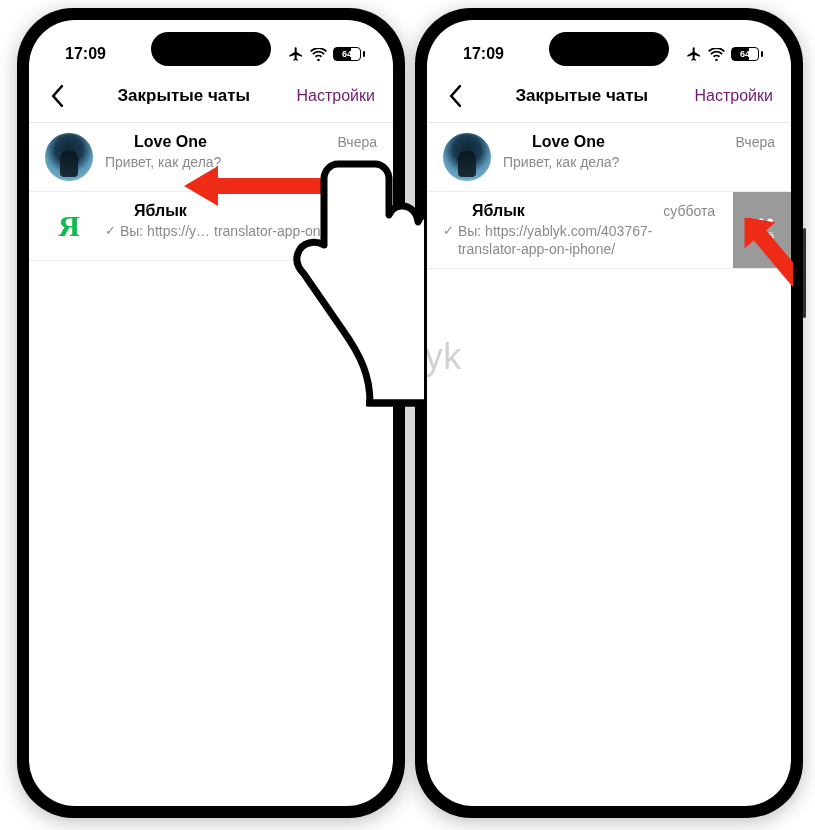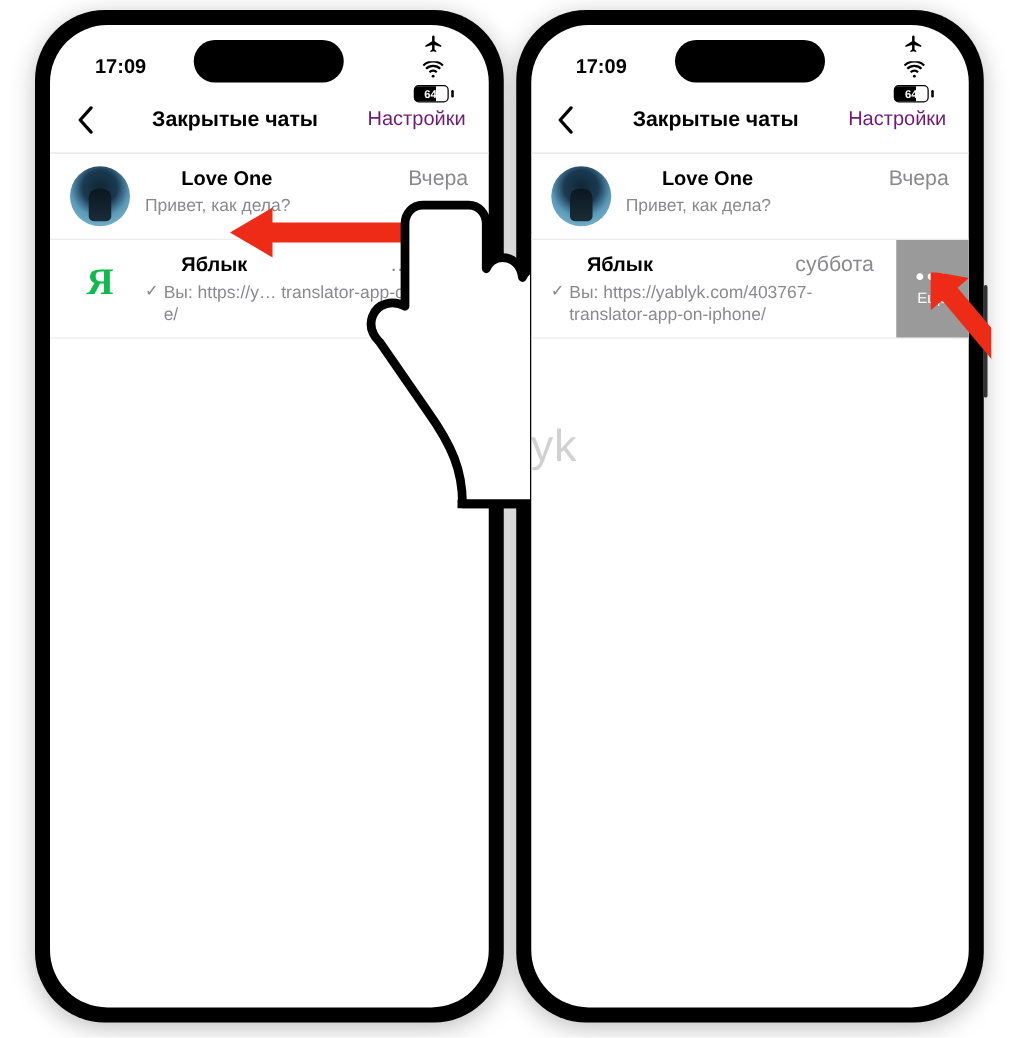--- a/index.html
+++ b/index.html
@@ -7,22 +7,22 @@
     font-family: -apple-system, BlinkMacSystemFont, "Segoe UI", Helvetica, Arial, sans-serif;
     background: #fff;
     width: 815px;
     height: 830px;
     position: relative;
     overflow: hidden;
   }
   .stage {
     display: flex;
     gap: 10px;
-    justify-content: space-between;
-    padding: 8px 28px;
+    justify-content: flex-end;
+    padding: 8px 12px;
   }
   .phone {
     width: 388px;
     height: 810px;
     background: #000;
     border-radius: 56px;
     padding: 12px;
     position: relative;
     box-shadow: 0 4px 20px rgba(0,0,0,0.25);
   }
@@ -58,21 +58,20 @@
     padding: 14px 28px 0 36px;
     height: 54px;
     font-size: 16px;
     font-weight: 600;
     color: #000;
   }
   .status-right {
     display: flex;
     align-items: center;
     gap: 6px;
-    flex-direction: column;
   }
   .status-right svg { display:block; }
   .battery {
     display: flex; align-items: center; gap: 2px;
   }
   .battery-pill {
     width: 28px; height: 14px;
     border: 1.4px solid #000;
     border-radius: 4px;
     position: relative;
@@ -147,21 +146,21 @@
   }
   .chat-top {
     display:flex; justify-content:space-between; align-items:baseline;
     gap:8px;
     margin-left:29px;
   }
   .chat-name {
     font-size: 16px; font-weight:600; color:#000;
   }
   .chat-time {
-    font-size: 17px; color:#8a8a8e; font-weight:400; white-space:nowrap;
+    font-size: 14px; color:#8a8a8e; font-weight:400; white-space:nowrap;
   }
   .chat-preview {
     font-size: 14px; color:#8a8a8e; margin-top:2px;
     line-height:1.3;
     display:flex; align-items:flex-start; gap:4px;
   }
   .chat-preview .tick {
     color:#8a8a8e; font-size:13px; flex-shrink:0; margin-top:1px;
   }
   .chat-preview .txt {

